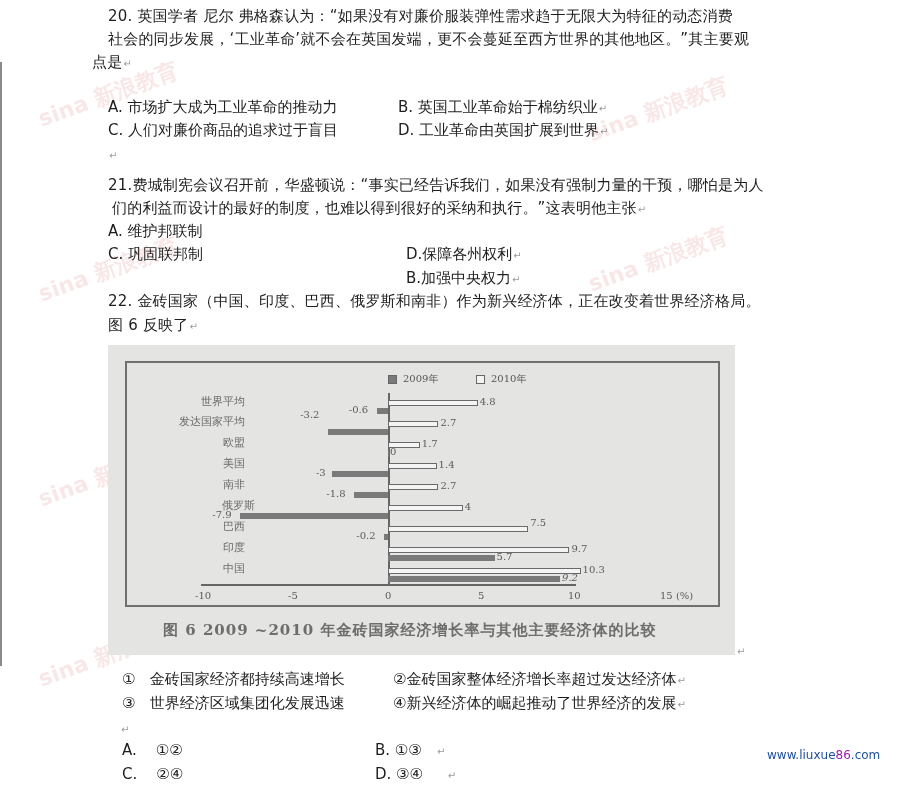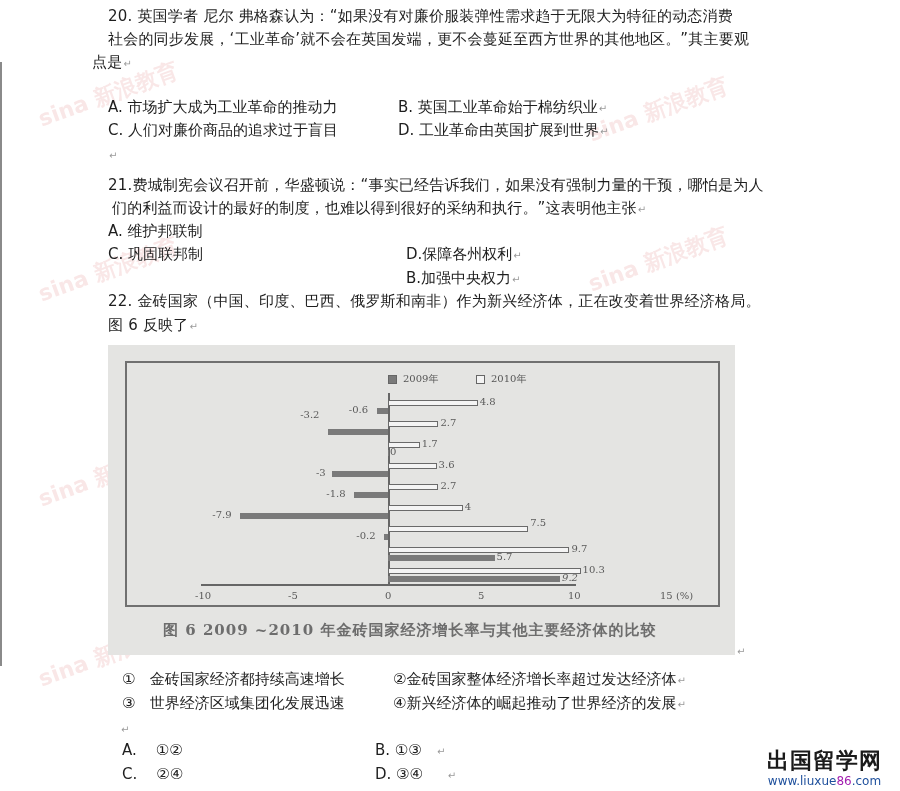--- a/index.html
+++ b/index.html
@@ -67,39 +67,50 @@
 
   <div class="legend" style="left:280px;">
     <span class="sw" style="background:#7a7a7a;"></span>
     <span>2009年</span>
   </div>
   <div class="legend" style="left:368px;">
     <span class="sw" style="background:#f4f4f4;"></span>
     <span>2010年</span>
   </div>
 
+  <div style="position:absolute;left:17px;top:0;width:120px;height:300px;">
+    <div class="cat" style="top:49px;">世界平均</div>
+    <div class="cat" style="top:69px;">发达国家平均</div>
+    <div class="cat" style="top:90px;">欧盟</div>
+    <div class="cat" style="top:111px;">美国</div>
+    <div class="cat" style="top:132px;">南非</div>
+    <div class="cat" style="top:153px;width:140px;right:-10px;">俄罗斯</div>
+    <div class="cat" style="top:174px;">巴西</div>
+    <div class="cat" style="top:195px;">印度</div>
+    <div class="cat" style="top:216px;">中国</div>
+  </div>
 
   <div class="axis-y" style="left:280px;top:48px;height:192px;"></div>
   <div class="axis-x" style="left:93px;top:239px;width:375px;"></div>
 
   <div id="bars">
       <div class="bar b10" style="top: 55px; width: 89.76px; left: 280px;"></div>
       <div class="val" style="top: 51px; left: 371.76px;">4.8</div>
       <div class="bar b09" style="top: 63px; width: 11.22px; left: 268.78px;"></div>
       <div class="val" style="top: 59px; left: 240.78px;">-0.6</div>
       <div class="bar b10" style="top: 76px; width: 50.49px; left: 280px;"></div>
       <div class="val" style="top: 72px; left: 332.49px;">2.7</div>
       <div class="bar b09" style="top: 84px; width: 59.84px; left: 220.16px;"></div>
       <div class="val" style="top: 64px; left: 192.16px; text-align: right;">-3.2</div>
       <div class="bar b10" style="top: 97px; width: 31.79px; left: 280px;"></div>
       <div class="val" style="top: 93px; left: 313.79px;">1.7</div>
       <div class="bar b09" style="top: 105px; width: 1px; left: 280px;"></div>
       <div class="val" style="top: 101px; left: 282px;">0</div>
       <div class="bar b10" style="top: 118px; width: 48.62px; left: 280px;"></div>
-      <div class="val" style="top: 114px; left: 330.62px;">3.6</div>
+      <div class="val" style="top: 114px; left: 330.62px;">1.4</div>
       <div class="bar b09" style="top: 126px; width: 56.1px; left: 223.9px;"></div>
       <div class="val" style="top: 122px; left: 207.9px;">-3</div>
       <div class="bar b10" style="top: 139px; width: 50.49px; left: 280px;"></div>
       <div class="val" style="top: 135px; left: 332.49px;">2.7</div>
       <div class="bar b09" style="top: 147px; width: 33.66px; left: 246.34px;"></div>
       <div class="val" style="top: 143px; left: 218.34px;">-1.8</div>
       <div class="bar b10" style="top: 160px; width: 74.8px; left: 280px;"></div>
       <div class="val" style="top: 156px; left: 356.8px;">4</div>
       <div class="bar b09" style="top: 168px; width: 147.73px; left: 132.27px;"></div>
       <div class="val" style="top: 164px; left: 104.27px;">-7.9</div>
@@ -133,15 +144,14 @@
 <div class="opt" style="left:122px;top:693px;"><span>③</span>&nbsp;&nbsp;&nbsp;<span>世界经济区域集团化发展迅速</span></div>
 <div class="opt" style="left:393px;top:693px;"><span>④</span><span>新兴经济体的崛起推动了世界经济的发展</span><span class="mark">↵</span></div>
 <div class="opt mark" style="left:120px;top:720px;">↵</div>
 
 <div class="opt" style="left:122px;top:740px;"><span>A.</span>&nbsp;&nbsp;&nbsp;&nbsp;<span>①②</span></div>
 <div class="opt" style="left:375px;top:740px;"><span>B.</span> <span>①③</span>&nbsp;&nbsp;&nbsp;<span class="mark">↵</span></div>
 <div class="opt" style="left:122px;top:764px;"><span>C.</span>&nbsp;&nbsp;&nbsp;&nbsp;<span>②④</span></div>
 <div class="opt" style="left:375px;top:764px;"><span>D.</span> <span>③④</span>&nbsp;&nbsp;&nbsp;&nbsp;&nbsp;<span class="mark">↵</span></div>
 
 <div class="logo">
-  <div class="logo-cn">出国留学网</div>
   <div class="logo-url"><span>www.liuxue</span><span class="hl">86</span><span>.com</span></div>
 </div>
 
 </body></html>

